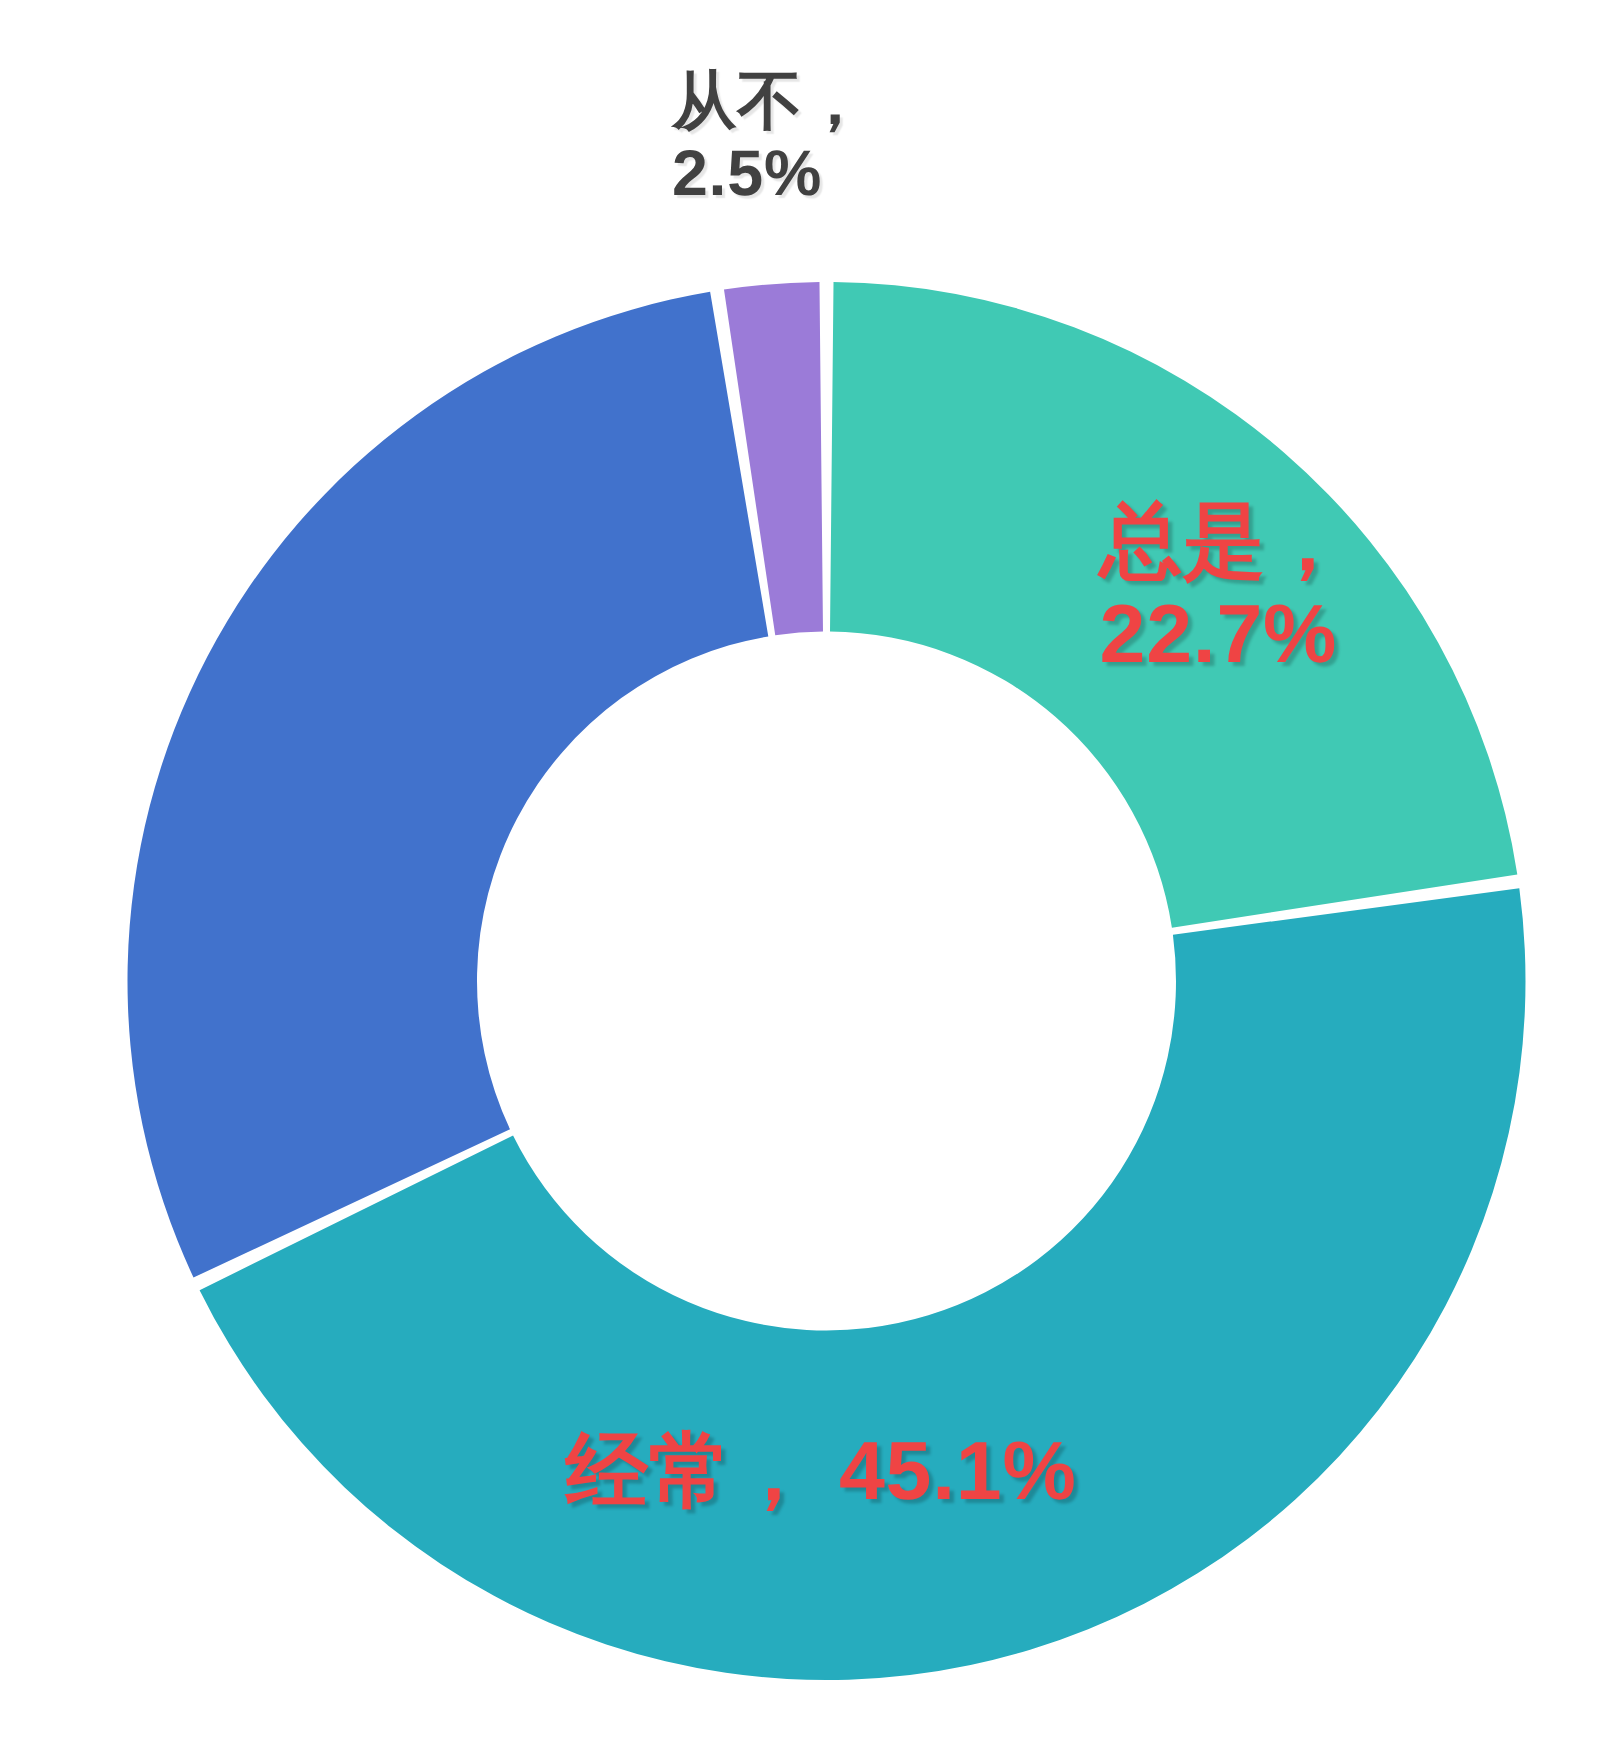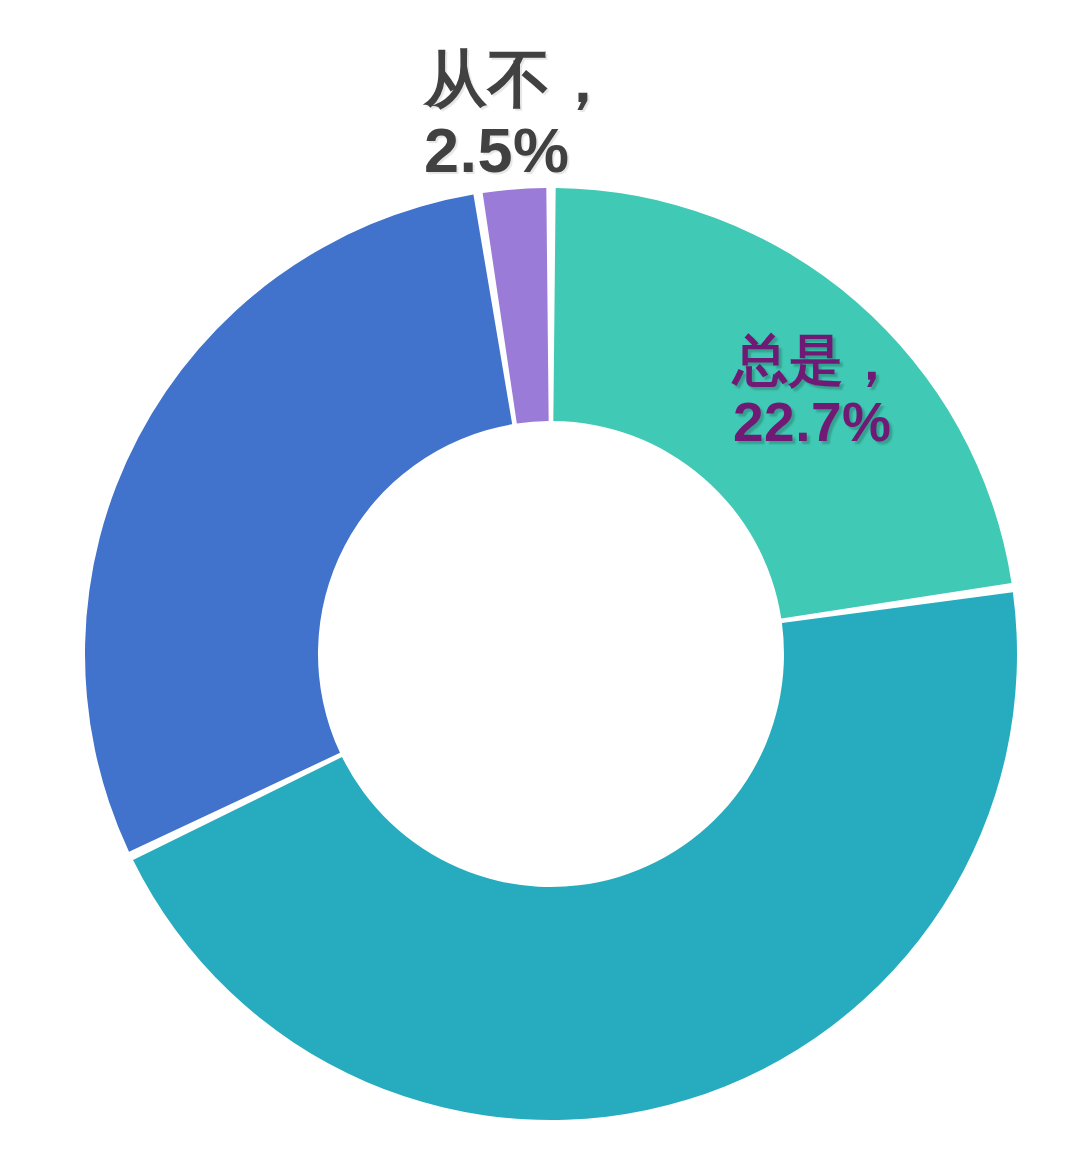--- a/index.html
+++ b/index.html
@@ -35,34 +35,34 @@
   .slice-label {
     position: absolute;
     font-weight: bold;
     letter-spacing: 0.5px;
     line-height: 1.12;
     white-space: pre-line;
     pointer-events: none;
   }
 
   .label-inside {
-    color: #701a75;
+    color: #ef4444;
     text-shadow: 3px 3px 2px rgba(0,0,0,0.20);
   }
 
   .label-outside {
     color: #414141;
     text-shadow: 2px 2px 1px rgba(0,0,0,0.10);
   }
 
   
   #label-never {
-    left: 424px;
+    left: 448px;
     top: 44px;
-    font-size: 63px;
+    font-size: 43px;
     text-align: left;
   }
   #label-always {
     left: 733px;
     top: 330px;
     font-size: 55px;
     text-align: left;
   }
   #label-sometimes {
     left: 136px;
@@ -92,14 +92,15 @@
       </g>
   </svg>
 
   <div class="slice-label label-outside" id="label-never">从不，
 2.5%</div>
 
   <div class="slice-label label-inside" id="label-always">总是，
 22.7%</div>
 
 
+  <div class="slice-label label-inside" id="label-often">经常， 45.1%</div>
 
 </div>
 
 </body></html>

